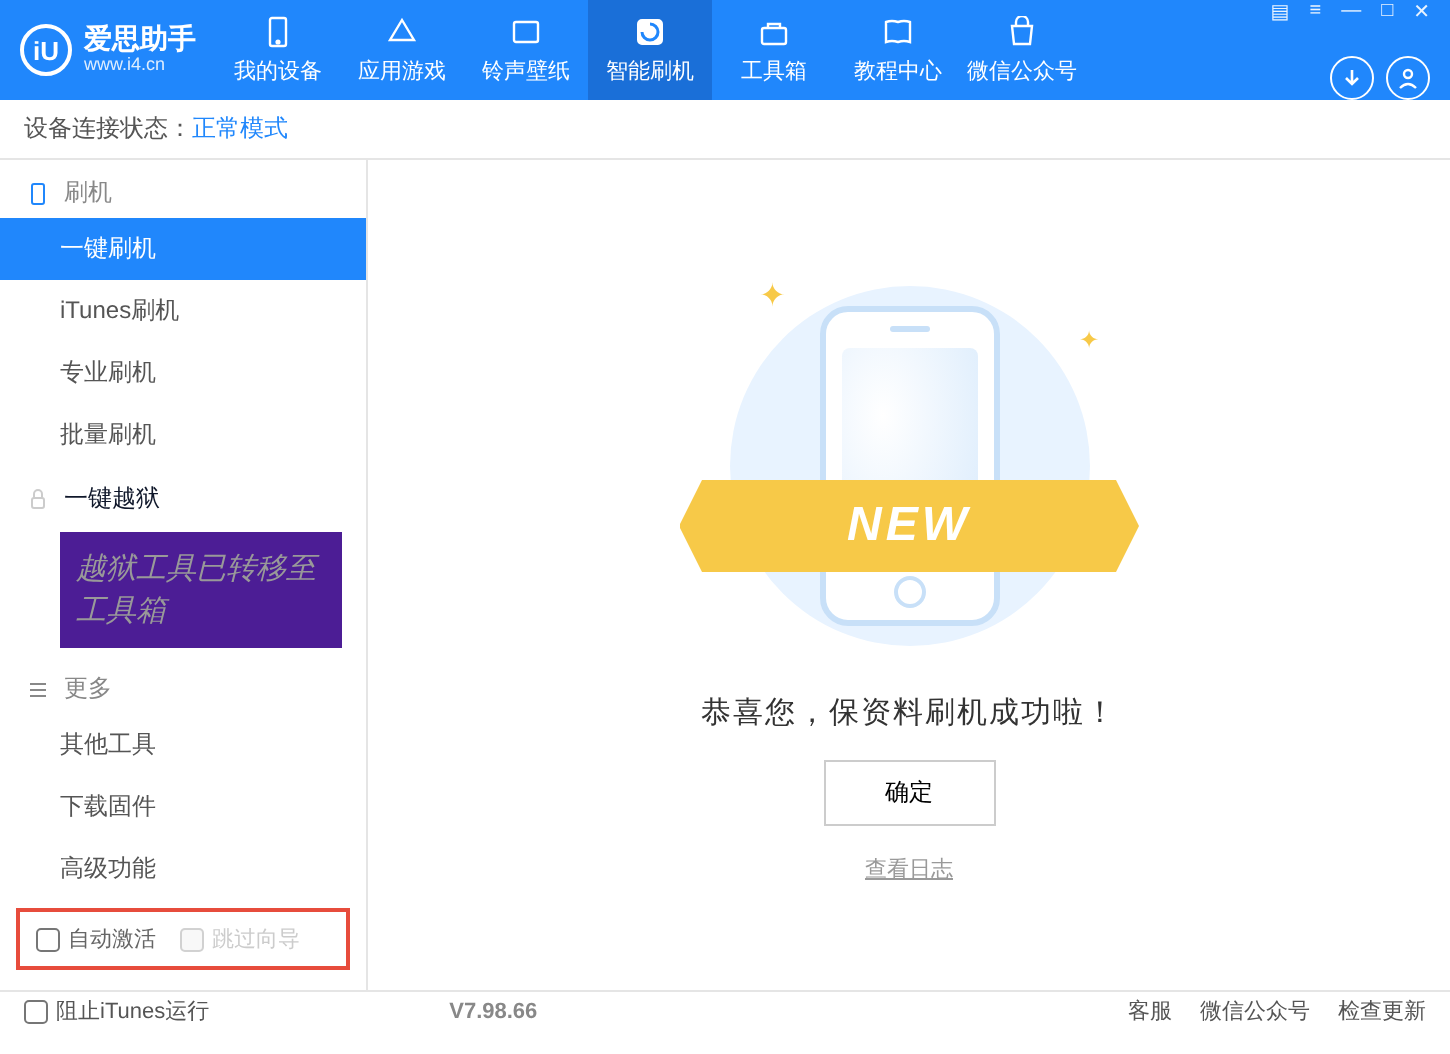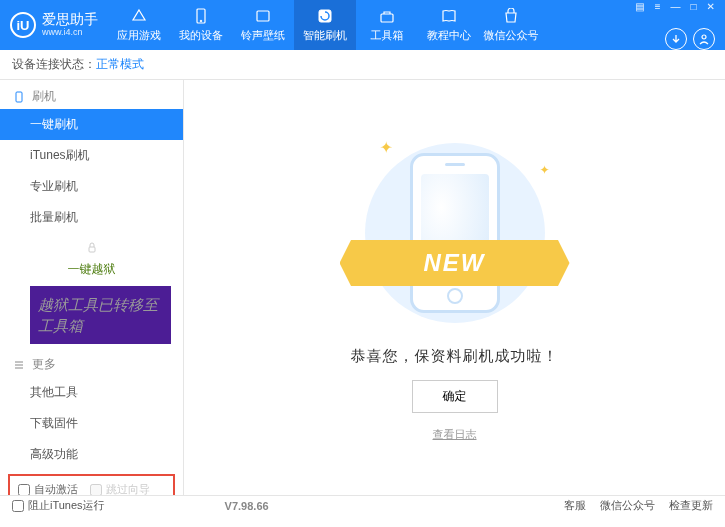--- a/index.html
+++ b/index.html
@@ -1,37 +1,37 @@
 <!DOCTYPE html>
 <html><head>
 <meta charset="utf-8">
 <style>
 * { margin: 0; padding: 0; box-sizing: border-box; font-family: "Microsoft YaHei", Arial, sans-serif; }
 body { width: 725px; height: 527px; background: #fff; font-size: 12px; color: #333; overflow: hidden; }
 .titlebar { height: 50px; background: #2087fc; display: flex; align-items: center; padding: 0 10px; color: #fff; }
 .logo-wrap { display: flex; align-items: center; gap: 6px; margin-right: 10px; }
 .logo-circle { width: 26px; height: 26px; border: 2px solid #fff; border-radius: 50%; display: flex; align-items: center; justify-content: center; font-weight: bold; font-size: 13px; }
 .logo-text { display: flex; flex-direction: column; line-height: 1.1; }
-.logo-main { font-size: 14px; font-weight: normal; }
+.logo-main { font-size: 14px; font-weight: bold; }
 .logo-sub { font-size: 9px; opacity: 0.85; }
 .nav { display: flex; flex: 1; height: 100%; }
 .nav-item { width: 62px; display: flex; flex-direction: column; align-items: center; justify-content: center; gap: 3px; cursor: pointer; font-size: 11px; }
 .nav-item.active { background: #1a6fd8; }
 .nav-icon { width: 18px; height: 18px; display: flex; align-items: center; justify-content: center; }
 .nav-icon svg { fill: #fff; stroke: #fff; }
 .win-ctrls { display: flex; gap: 10px; margin-bottom: 14px; font-size: 10px; opacity: 0.9; }
 .circ-btn { width: 22px; height: 22px; border: 1.5px solid #fff; border-radius: 50%; display: flex; align-items: center; justify-content: center; cursor: pointer; }
 .title-right-stack { display: flex; flex-direction: column; align-items: flex-end; gap: 2px; }
 .title-right-row { display: flex; gap: 6px; align-items: center; }
 .statusbar { height: 30px; border-bottom: 1px solid #e5e5e5; display: flex; align-items: center; padding: 0 12px; font-size: 12px; color: #555; }
 .status-val { color: #2087fc; }
 .body { display: flex; height: 415px; }
 .sidebar { width: 184px; border-right: 1px solid #e5e5e5; display: flex; flex-direction: column; overflow: hidden; }
 .side-sec { padding: 8px 12px 4px 12px; color: #888; display: flex; align-items: center; gap: 6px; font-size: 12px; }
-.side-sec.locked { color: #4d7c0f; flex-direction: column; }
+.side-sec.locked { color: #0f172a; }
 .side-item { padding: 7px 12px 7px 30px; font-size: 12px; color: #555; cursor: pointer; }
 .side-item.active { background: #2087fc; color: #fff; }
 .side-note { margin: 4px 12px 4px 30px; padding: 8px; background: #4c1d95; color: #999; font-size: 15px; line-height: 1.4; font-style: italic; }
 .side-flex { flex: 1; }
 .checks { border: 2px solid #e74c3c; padding: 6px 8px; margin: 4px 8px; display: flex; gap: 12px; font-size: 11px; color: #666; }
 .chk { display: flex; align-items: center; gap: 4px; }
 .chk.disabled { color: #ccc; }
 .chk input { width: 12px; height: 12px; }
 .device { padding: 6px 12px; }
 .main { flex: 1; display: flex; flex-direction: column; align-items: center; justify-content: center; gap: 14px; position: relative; }
@@ -63,33 +63,33 @@
     <div class="logo-circle">iU</div>
     <div class="logo-text">
       <span class="logo-main">爱思助手</span>
       <span class="logo-sub">www.i4.cn</span>
     </div>
   </div>
   <div class="nav">
     <div class="nav-item">
       <span class="nav-icon">
           <svg width="16" height="16" viewBox="0 0 16 16">
-            <path d="M8 2 L14 12 L2 12 Z" fill="none" stroke-width="1.2"></path>
-          </svg>
-        </span>
-      <span>应用游戏</span>
-    </div>
-    <div class="nav-item">
-      <span class="nav-icon">
-          <svg width="16" height="16" viewBox="0 0 16 16">
             <rect x="4" y="1" width="8" height="14" rx="1" fill="none" stroke-width="1.2"></rect>
             <circle cx="8" cy="13" r="0.8"></circle>
           </svg>
         </span>
       <span>我的设备</span>
+    </div>
+    <div class="nav-item">
+      <span class="nav-icon">
+          <svg width="16" height="16" viewBox="0 0 16 16">
+            <path d="M8 2 L14 12 L2 12 Z" fill="none" stroke-width="1.2"></path>
+          </svg>
+        </span>
+      <span>应用游戏</span>
     </div>
     <div class="nav-item">
       <span class="nav-icon">
           <svg width="16" height="16" viewBox="0 0 16 16">
             <rect x="2" y="3" width="12" height="10" rx="1" fill="none" stroke-width="1.2"></rect>
           </svg>
         </span>
       <span>铃声壁纸</span>
     </div>
     <div class="nav-item active">

